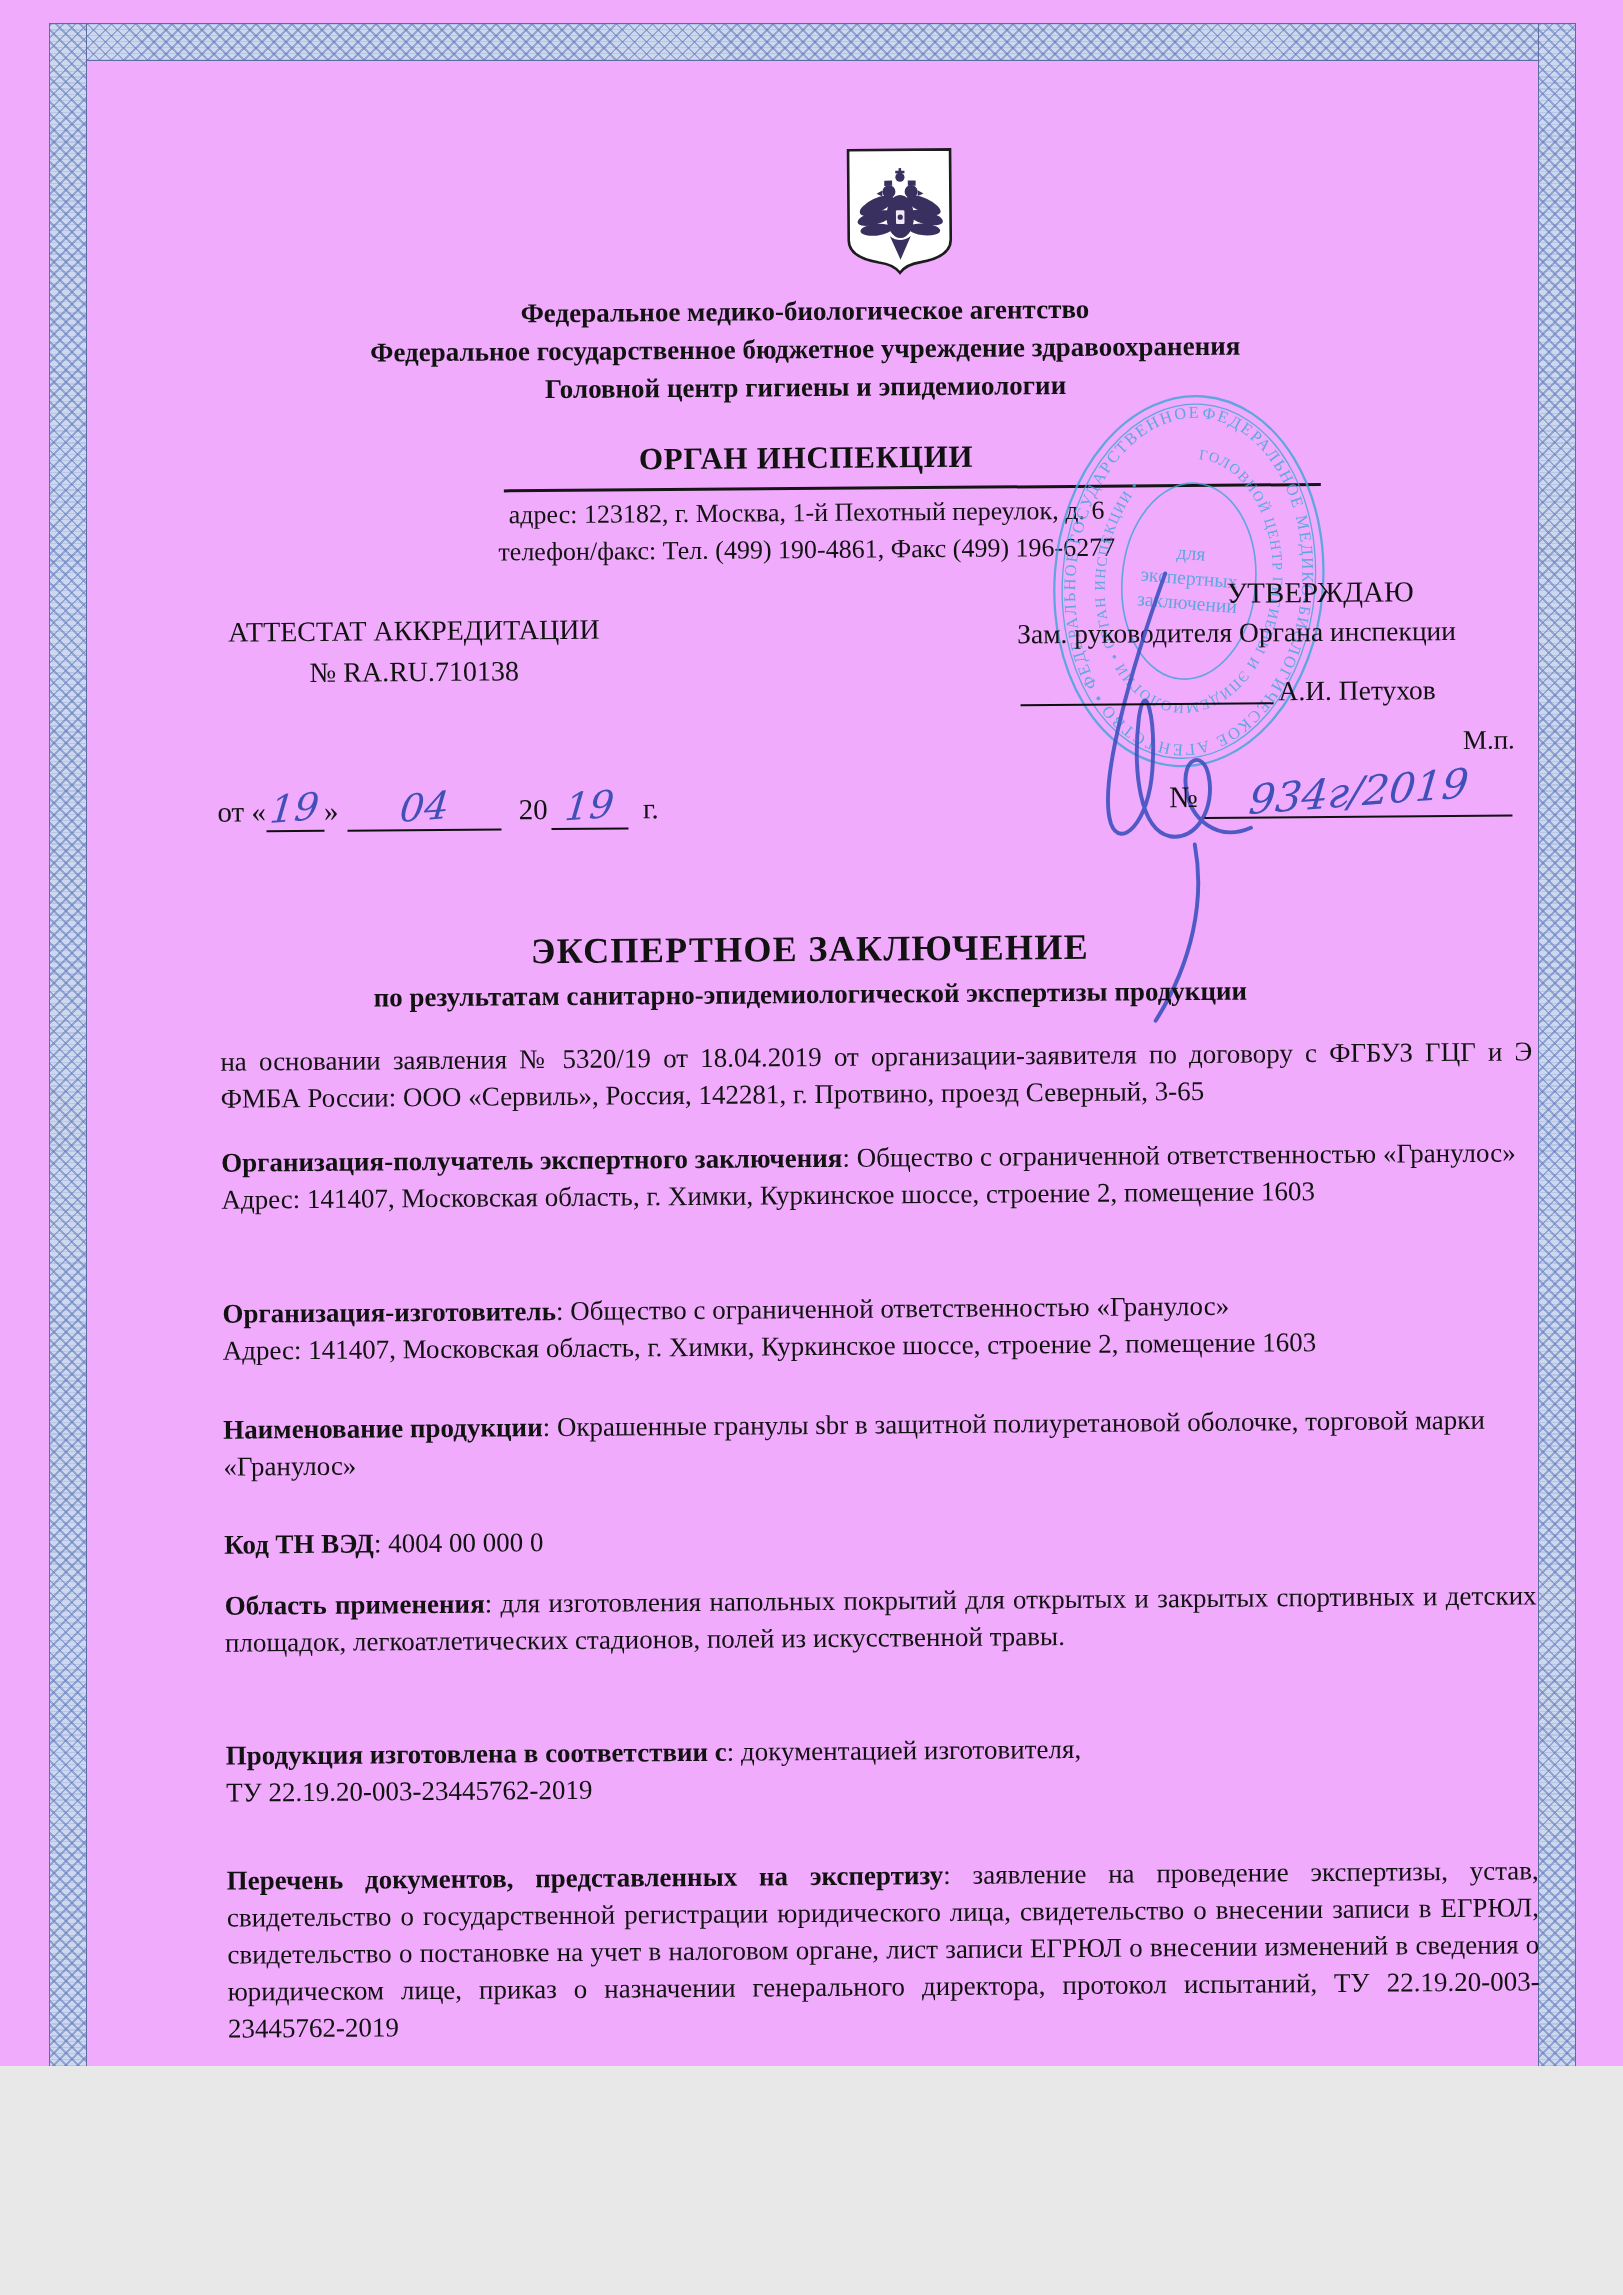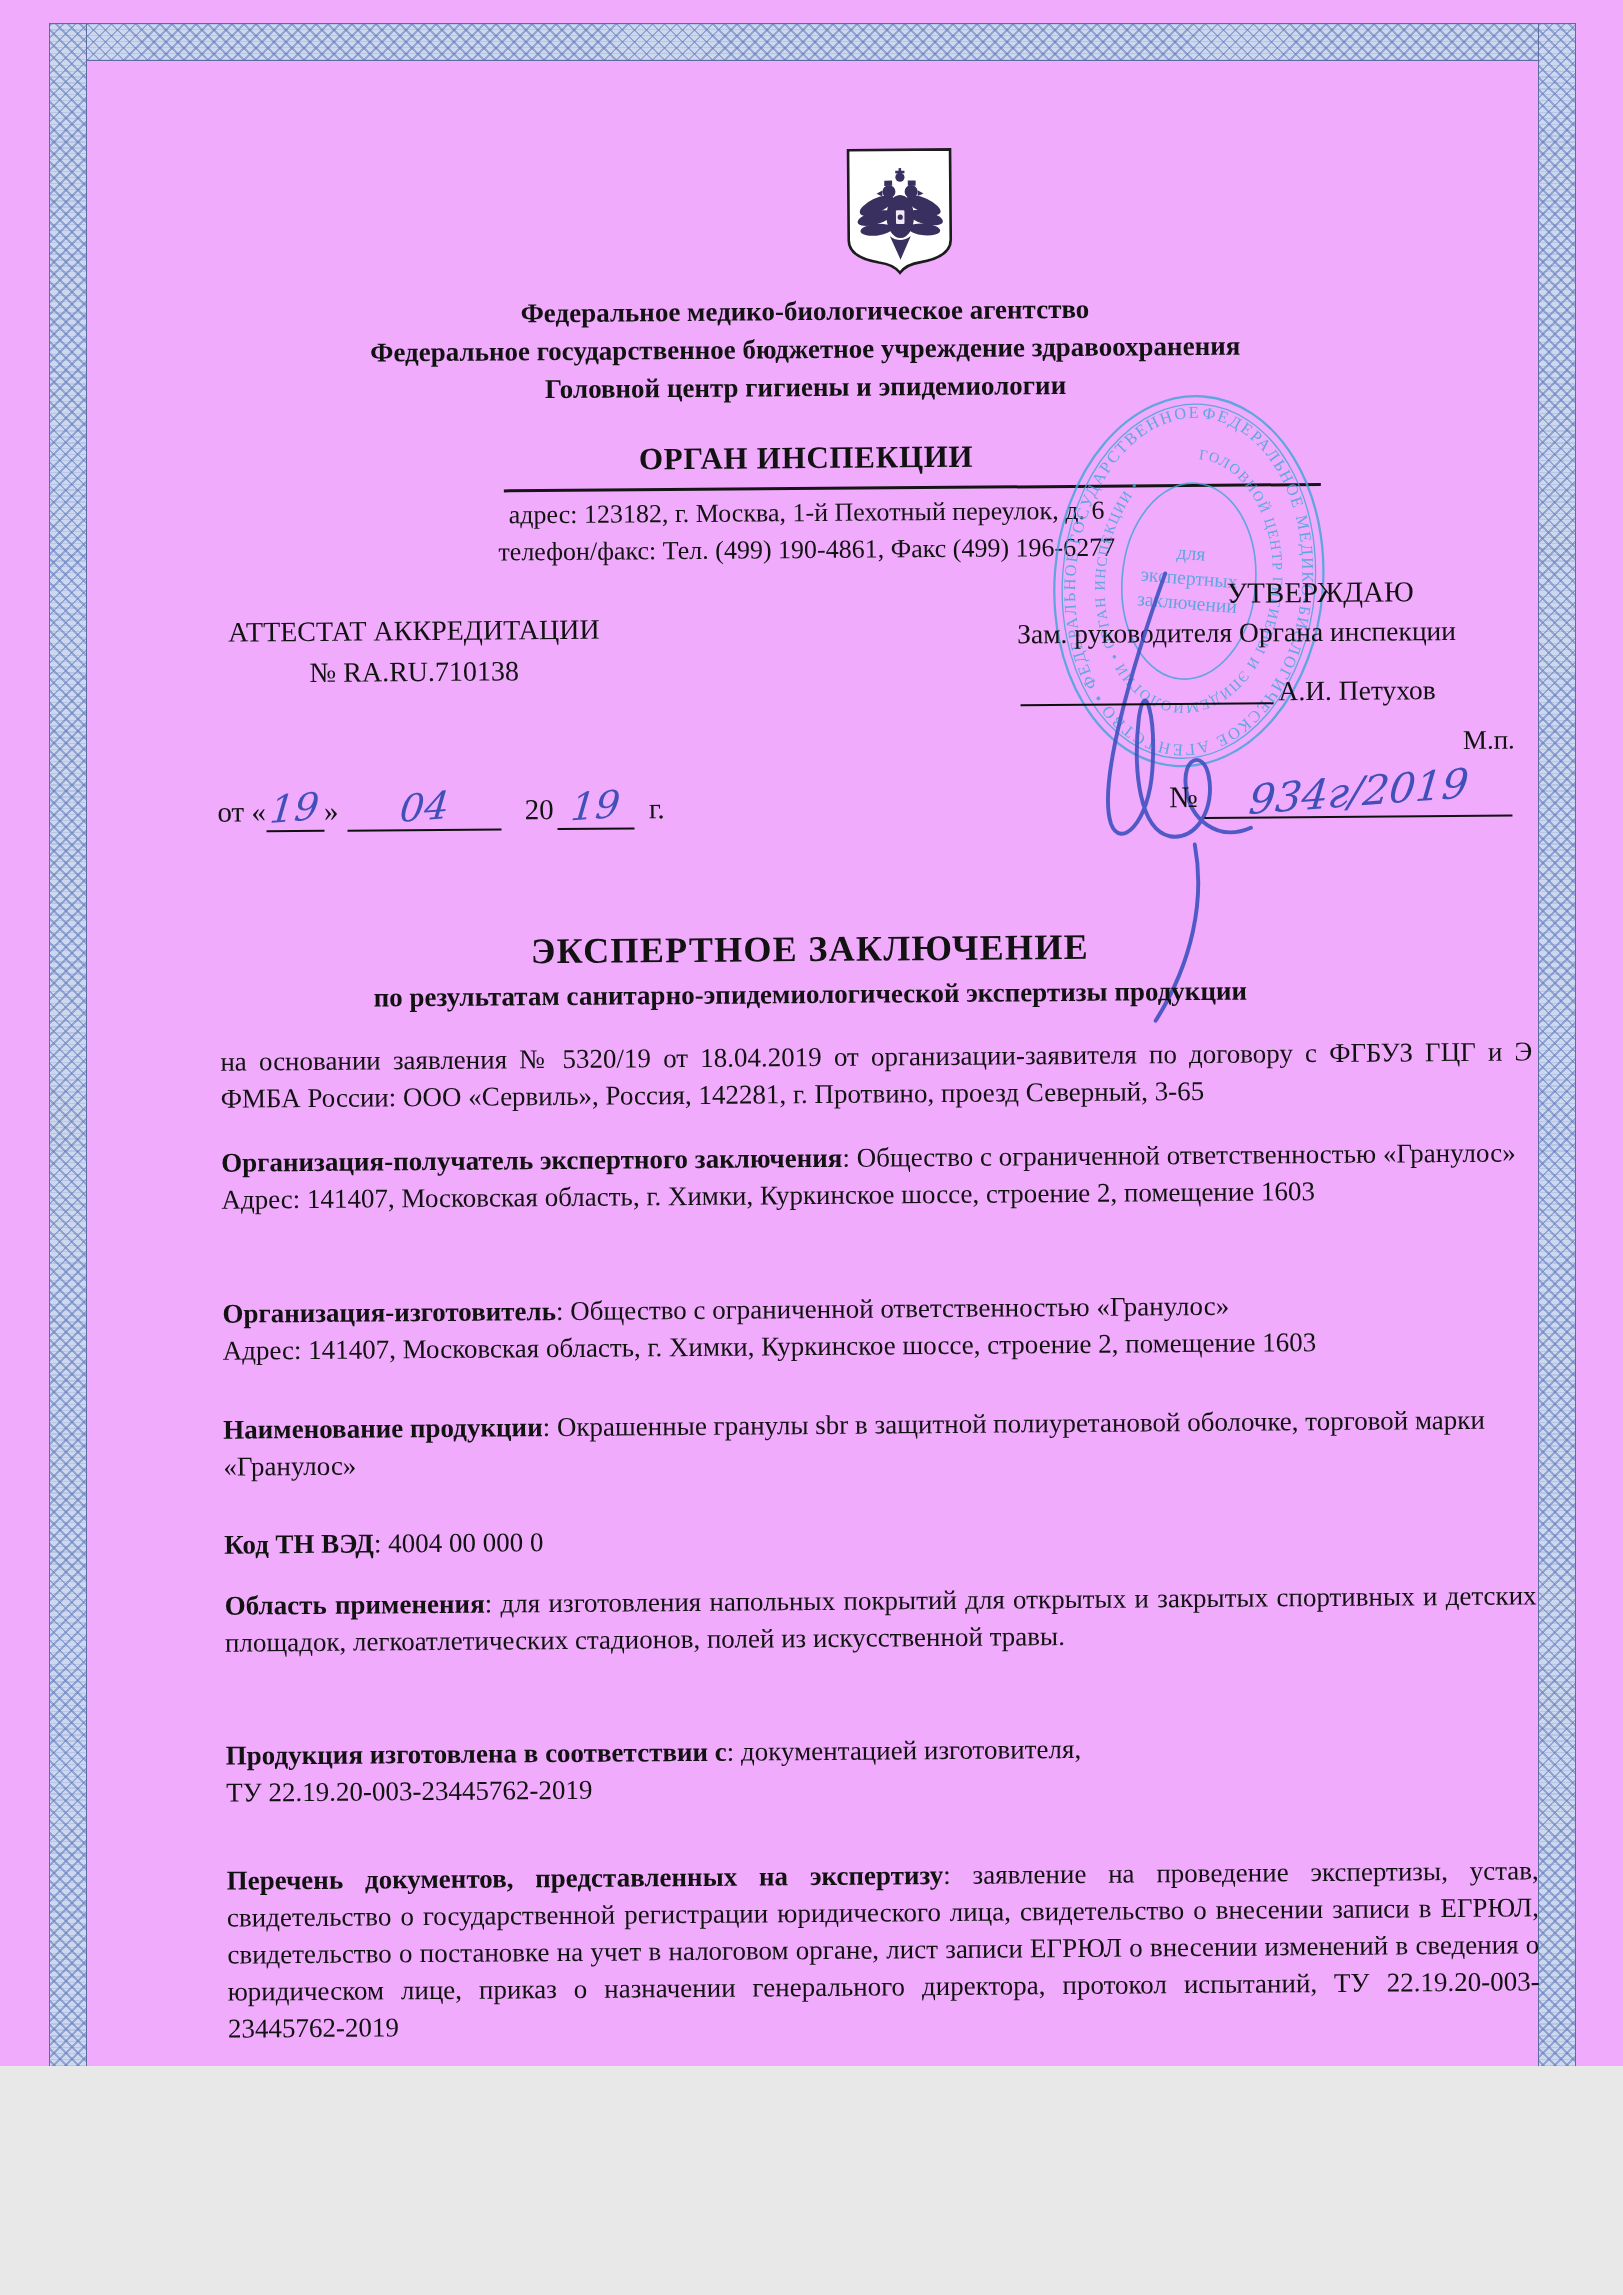--- a/index.html
+++ b/index.html
@@ -126,21 +126,21 @@
 
     <div class="abs sigline" style="left:1024px;top:706px;width:253px;"></div>
     <div class="abs" style="left:1282px;top:679px;font-size:27.5px;">А.И. Петухов</div>
     <div class="abs" style="left:1466px;top:730px;font-size:27px;font-family:Liberation Serif, serif;">М.п.</div>
 
     <div class="abs date-row" style="left:220px;top:782px;">
       <span>от «</span>
       <span class="blank" style="width:58px;"><span class="hw" style="font-size:38px;">19</span></span>
       <span>»</span>
       <span class="blank" style="width:154px;margin-left:9.2px;"><span class="hw" style="font-size:38px;">04</span></span>
-      <span style="margin-left:23px;">20</span>
+      <span style="margin-left:17px;">20</span>
       <span class="blank" style="width:77px;margin-left:3.9px;"><span class="hw" style="font-size:38px;">19</span></span>
       <span style="margin-left:14.4px;">г.</span>
     </div>
 
     <div class="abs docnum-row" style="left:1172px;top:772px;">
       <span style="font-size:30px;">№</span>
       <span class="blank" style="width:308px;margin-left:6.5px;"><span class="hw" style="font-size:41px;">934г/2019</span></span>
     </div>
 
     <div class="abs ctr title" style="top:928px;">ЭКСПЕРТНОЕ ЗАКЛЮЧЕНИЕ</div>

